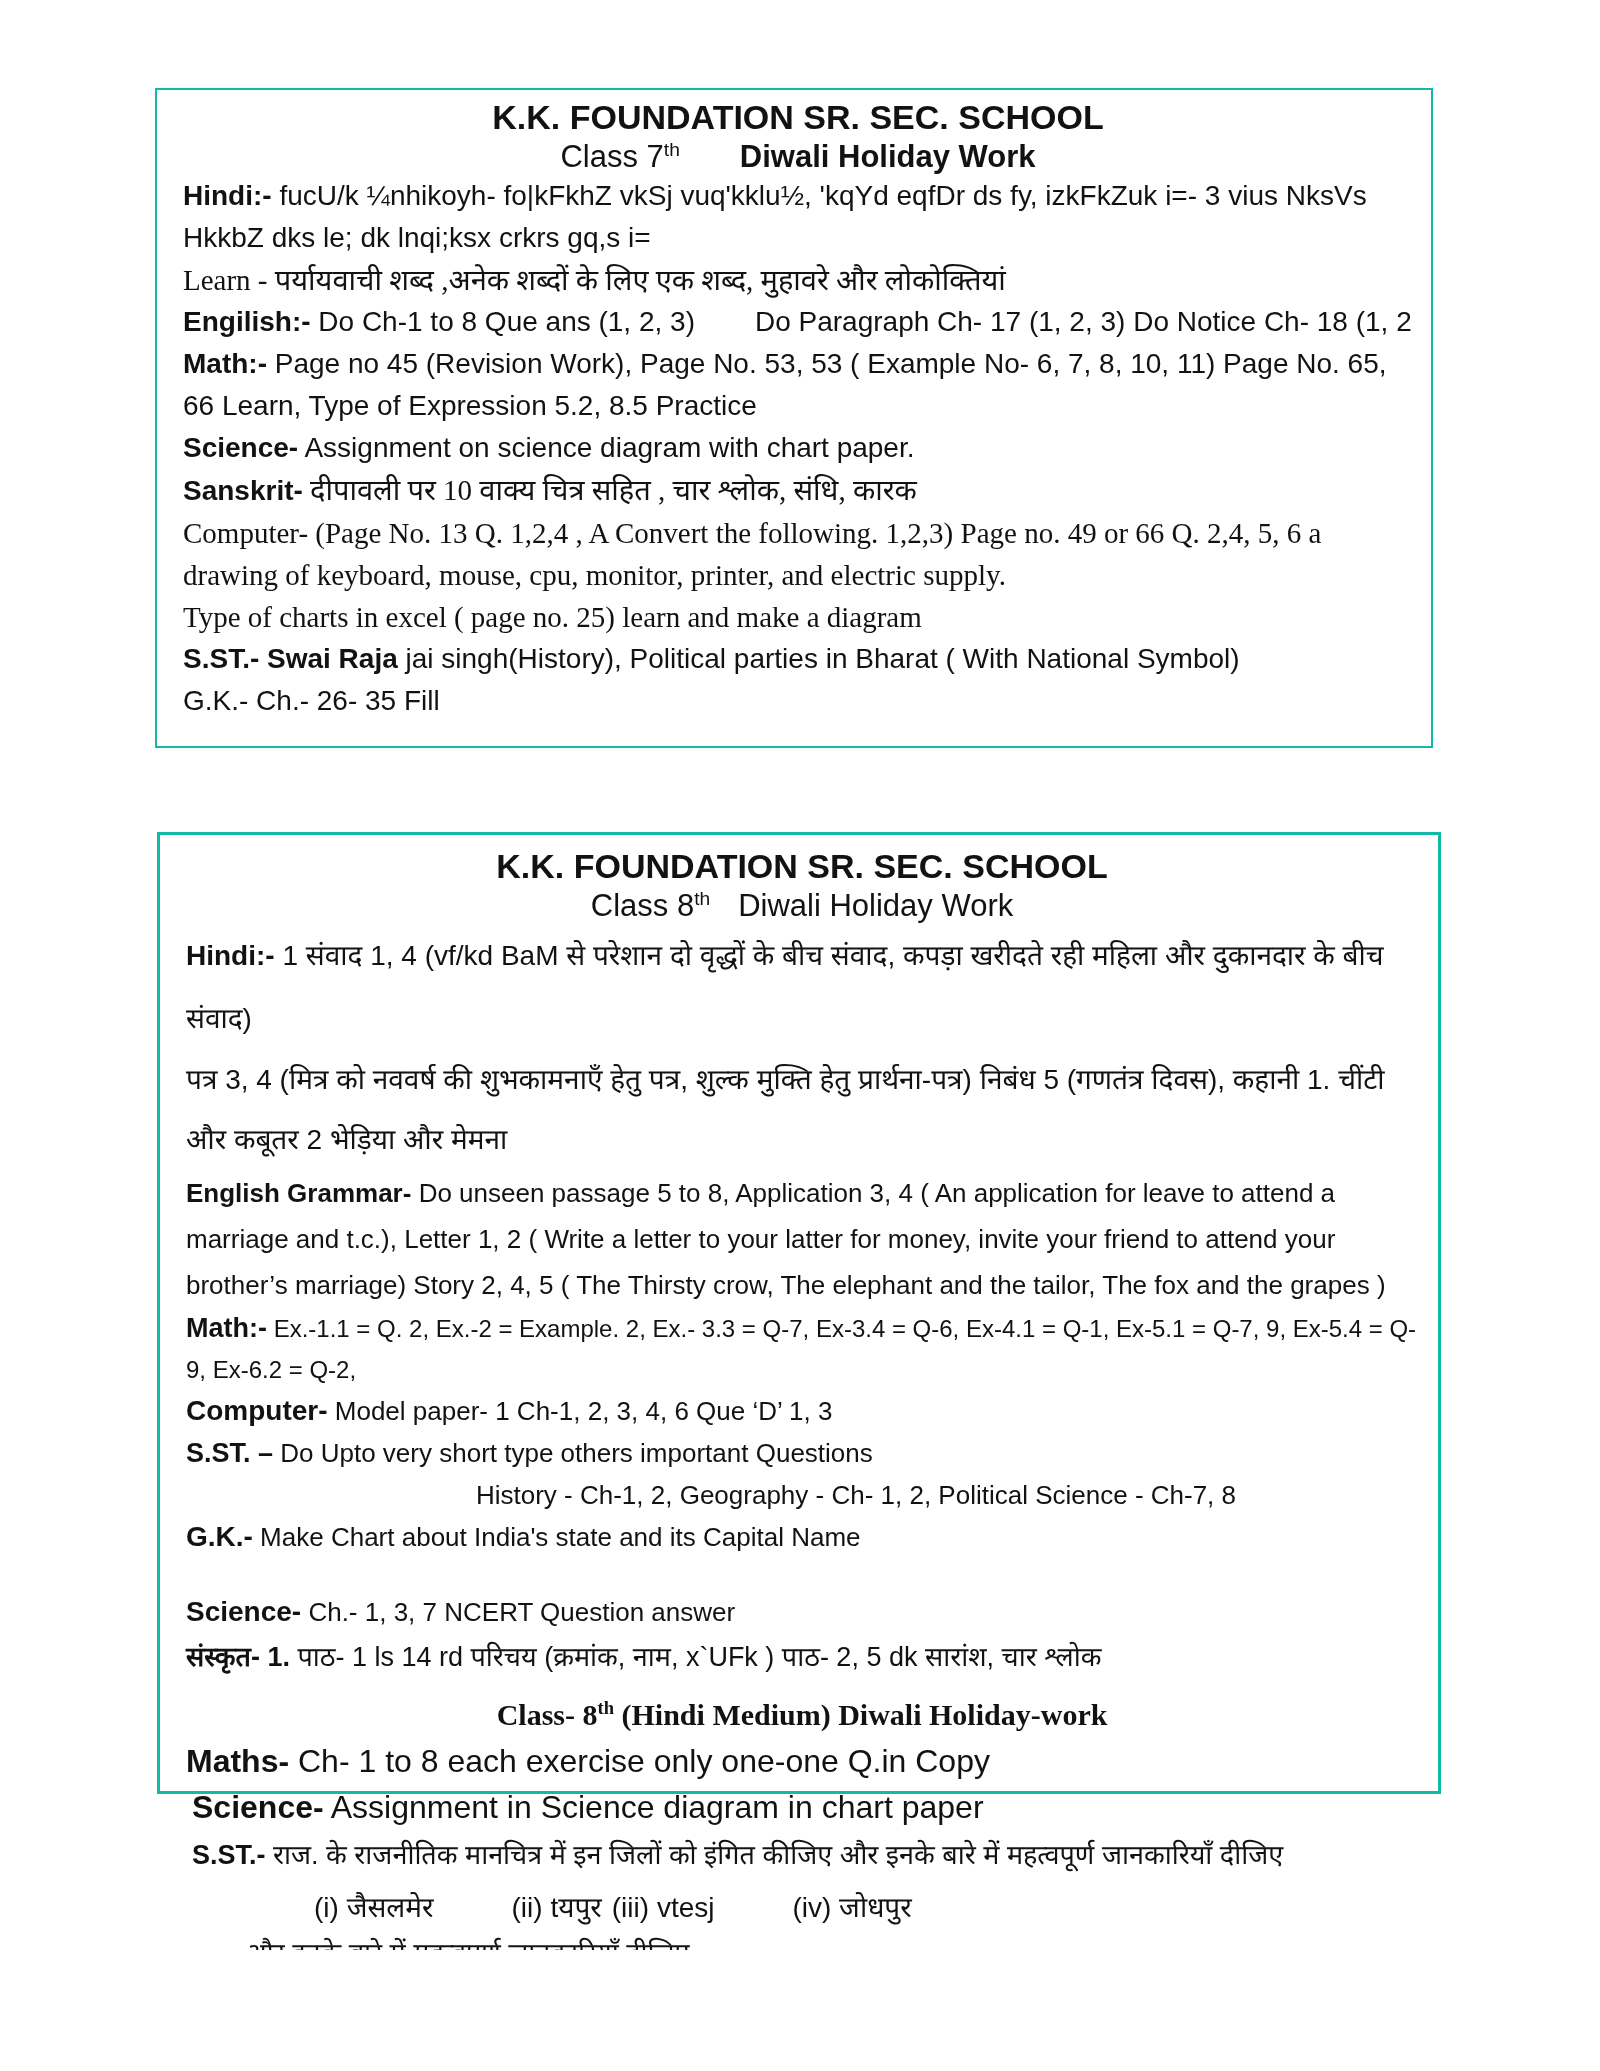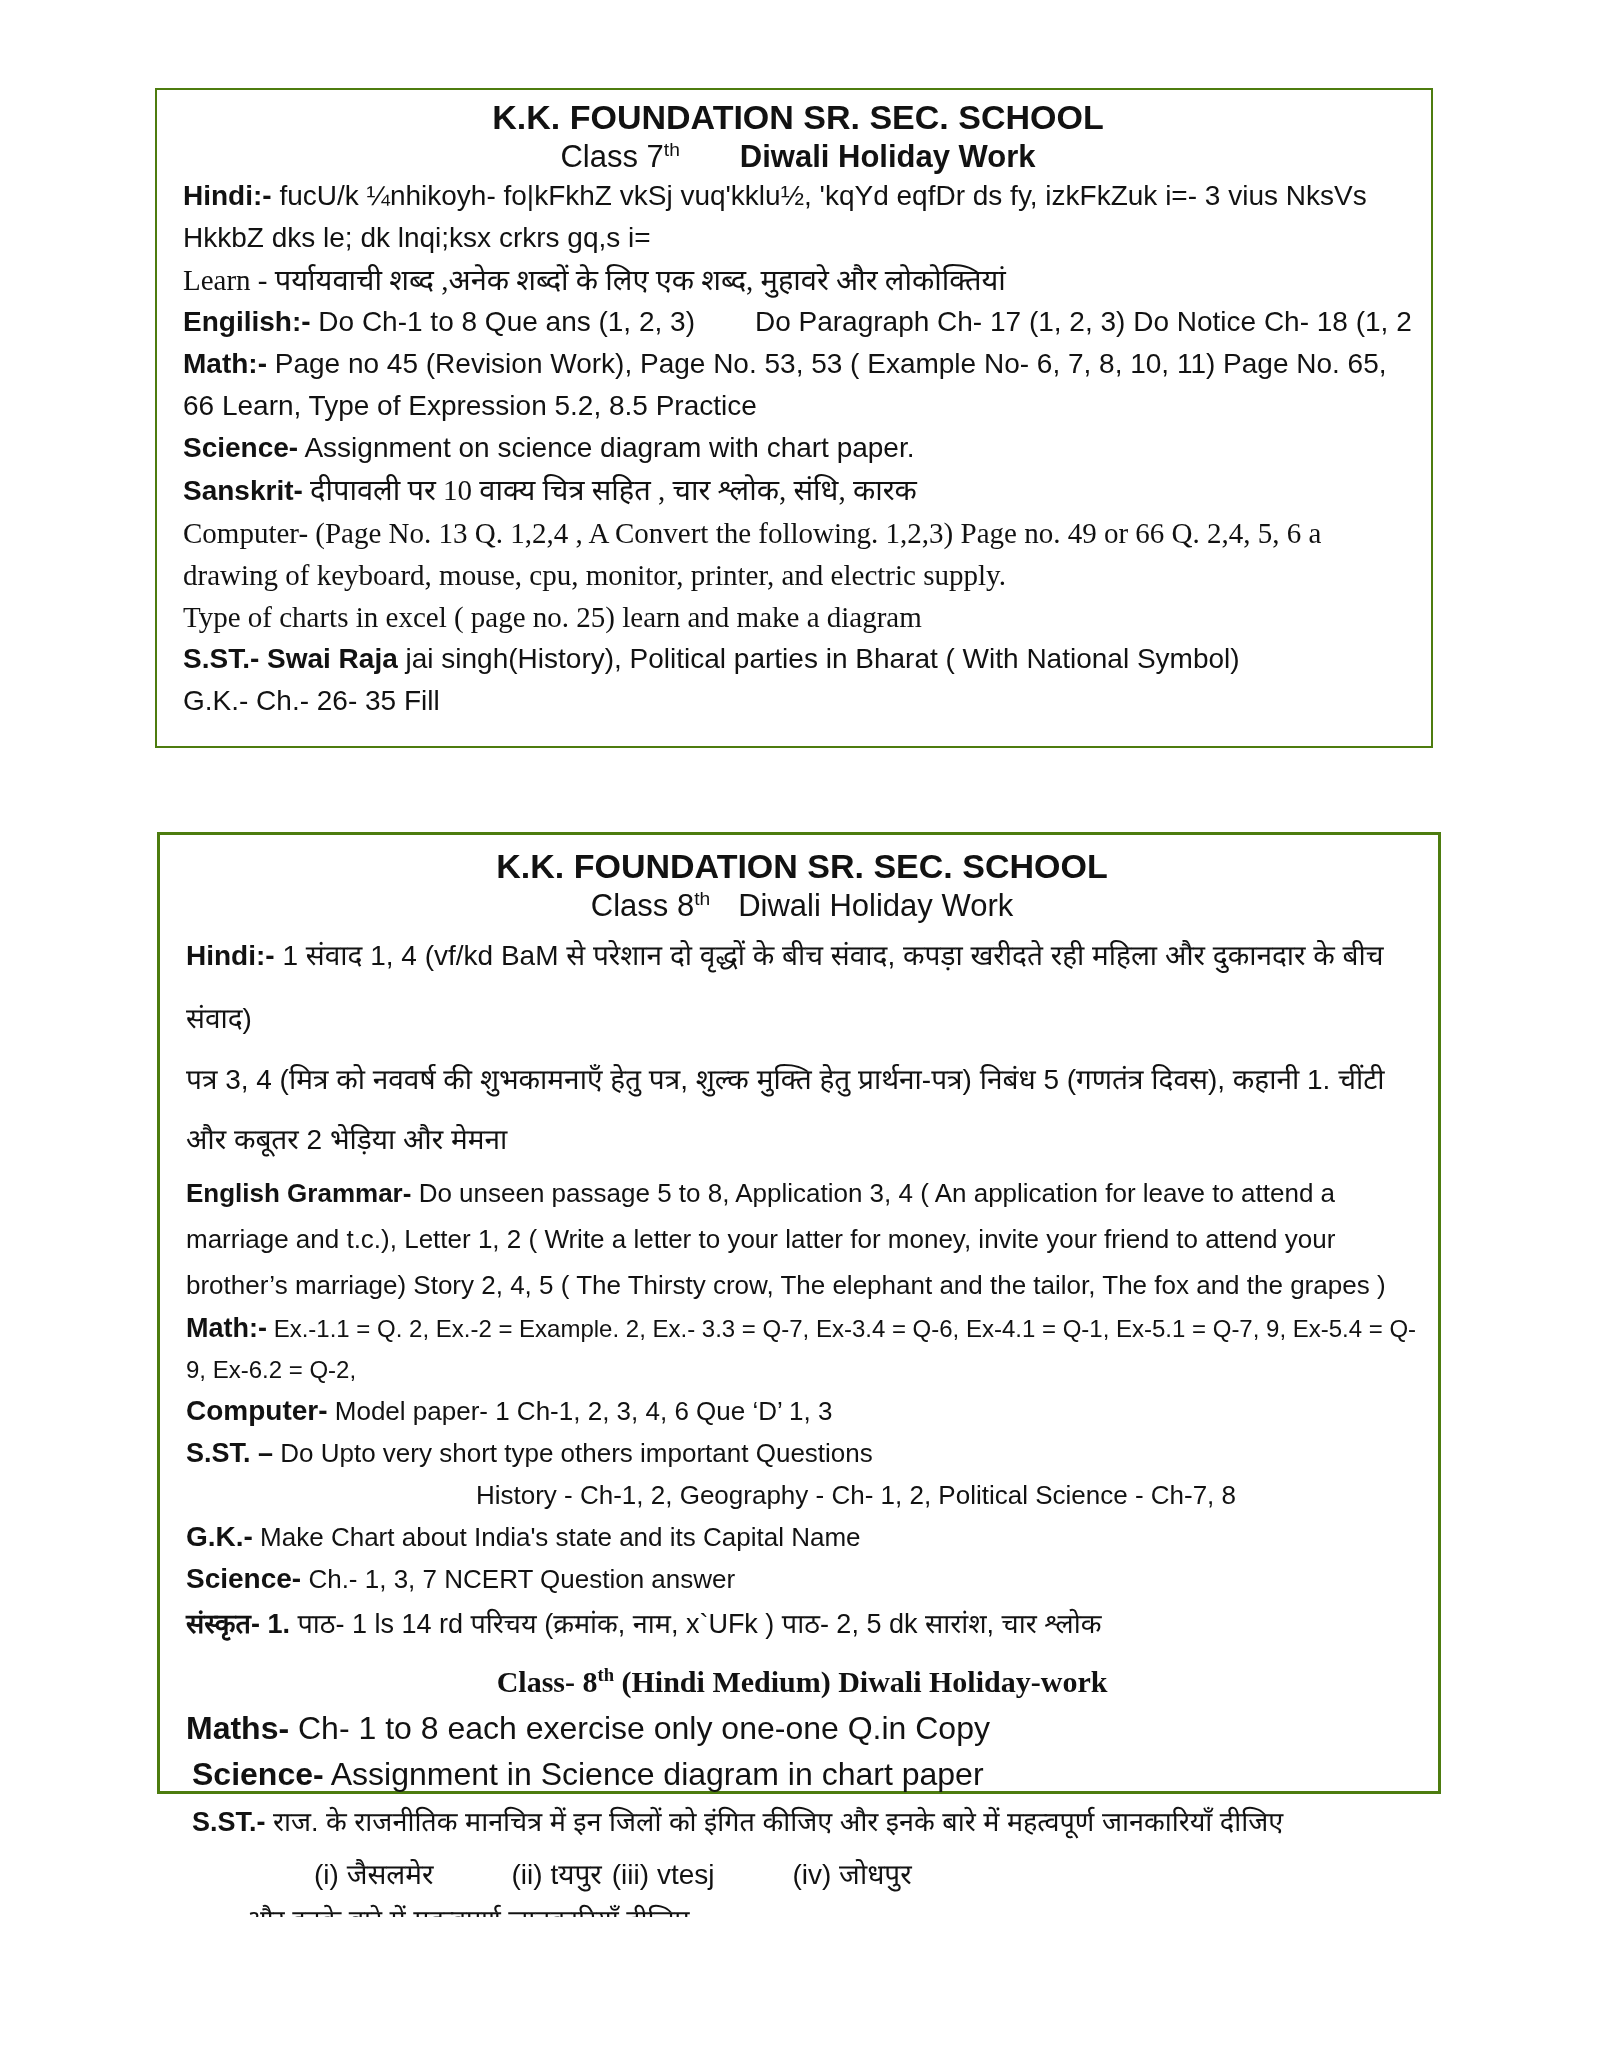--- a/index.html
+++ b/index.html
@@ -1,18 +1,18 @@
 <!DOCTYPE html>
 <html><head>
 <meta charset="utf-8">
 <style>
   html,body{margin:0;padding:0;background:#e9e9e9;}
   .page{position:relative;width:1600px;height:2071px;background:#ffffff;
         font-family:"Liberation Sans",sans-serif;color:#121212;overflow:hidden;}
-  .docbox{position:absolute;border:2px solid #4d7c0f;background:#ffffff;box-sizing:border-box;}
+  .docbox{position:absolute;border:2px solid #14b8a6;background:#ffffff;box-sizing:border-box;}
   #box1{left:155px;top:88px;width:1278px;height:660px;padding:8px 18px 8px 26px;}
   #box2{left:157px;top:832px;width:1284px;height:962px;padding:12px 20px 0 26px;border-width:3px;}
   .t-center{text-align:center;}
   .doc-title{font-size:34px;font-weight:bold;letter-spacing:0px;}
   .doc-sub{font-size:31px;margin-top:2px;}
   .doc-sub .bold{font-weight:bold;}
   sup{font-size:0.62em;}
   .gap60{display:inline-block;width:60px;}
   .gap28{display:inline-block;width:28px;}
   .line{font-size:28px;line-height:42px;}
@@ -20,21 +20,21 @@
   .serif{font-family:"Liberation Serif","DejaVu Serif",serif;font-size:29px;}
   
   .b2-hindi{font-size:28px;line-height:63px;}
   .b2-patra{font-size:28px;line-height:60px;}
   .b2-eng{font-size:26px;line-height:46px;}
   .b2-math{font-size:24px;line-height:41px;}
   .b2-comp{font-size:26px;line-height:42px;}
   .b2-sst{font-size:27px;line-height:42px;}
   .b2-hist{font-size:26px;line-height:42px;padding-left:108px;text-align:center;}
   .b2-gk{font-size:26px;line-height:42px;}
-  .b2-sci{font-size:26px;line-height:42px;}
+  .b2-sci{font-size:26px;line-height:42px;margin-top:33px;}
   .b2-skt{font-size:27px;line-height:48px;}
   .hm-head{font-family:"Liberation Serif","DejaVu Serif",serif;font-weight:bold;
            font-size:30px;line-height:46px;text-align:center;margin-top:4px;}
   .b2-tail{font-size:32px;line-height:46px;}
   .b2-sst2{font-size:27px;line-height:50px;}
   .b2-districts{font-size:28px;line-height:56px;padding-left:128px;}
   .dgap{display:inline-block;width:78px;}
   .dgap-s{display:inline-block;width:10px;}
   .clipped{height:14px;overflow:hidden;font-size:27px;line-height:34px;padding-left:60px;}
 </style>

